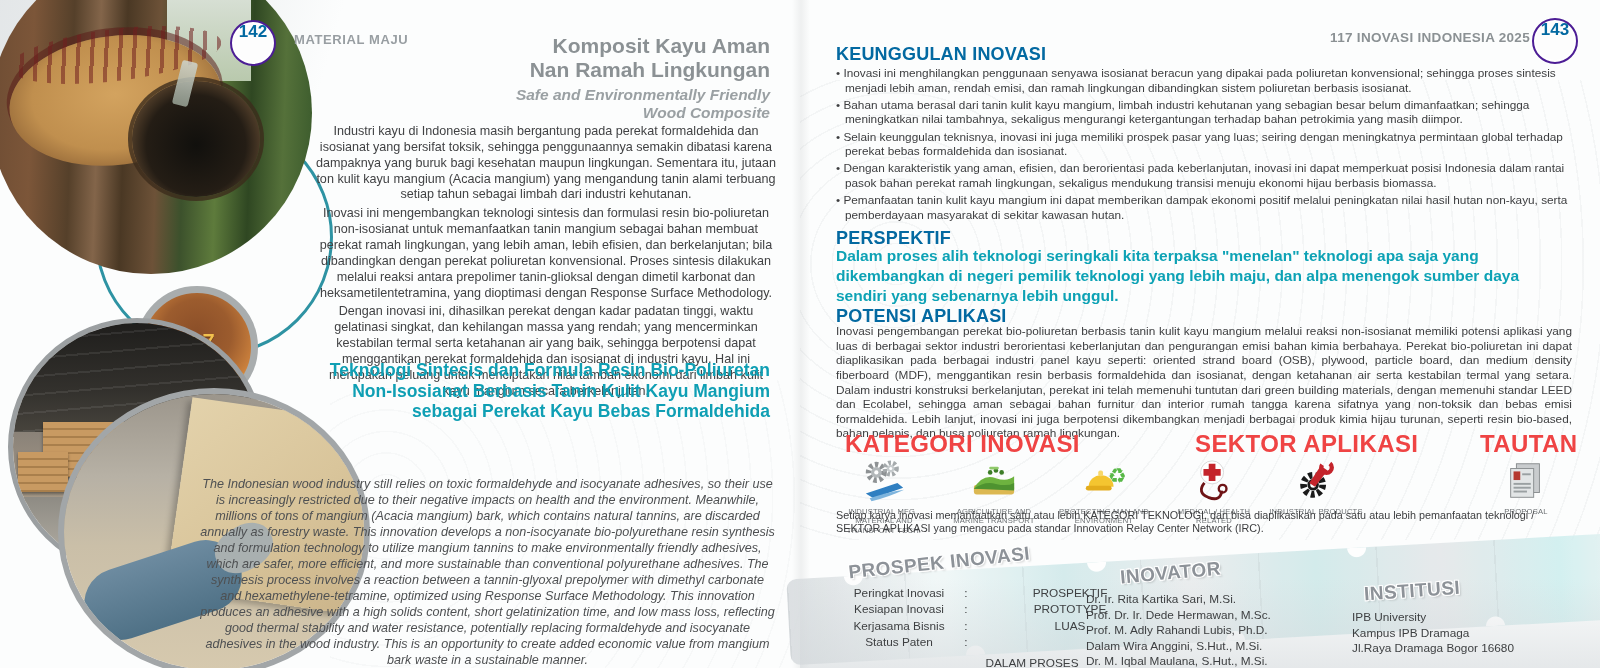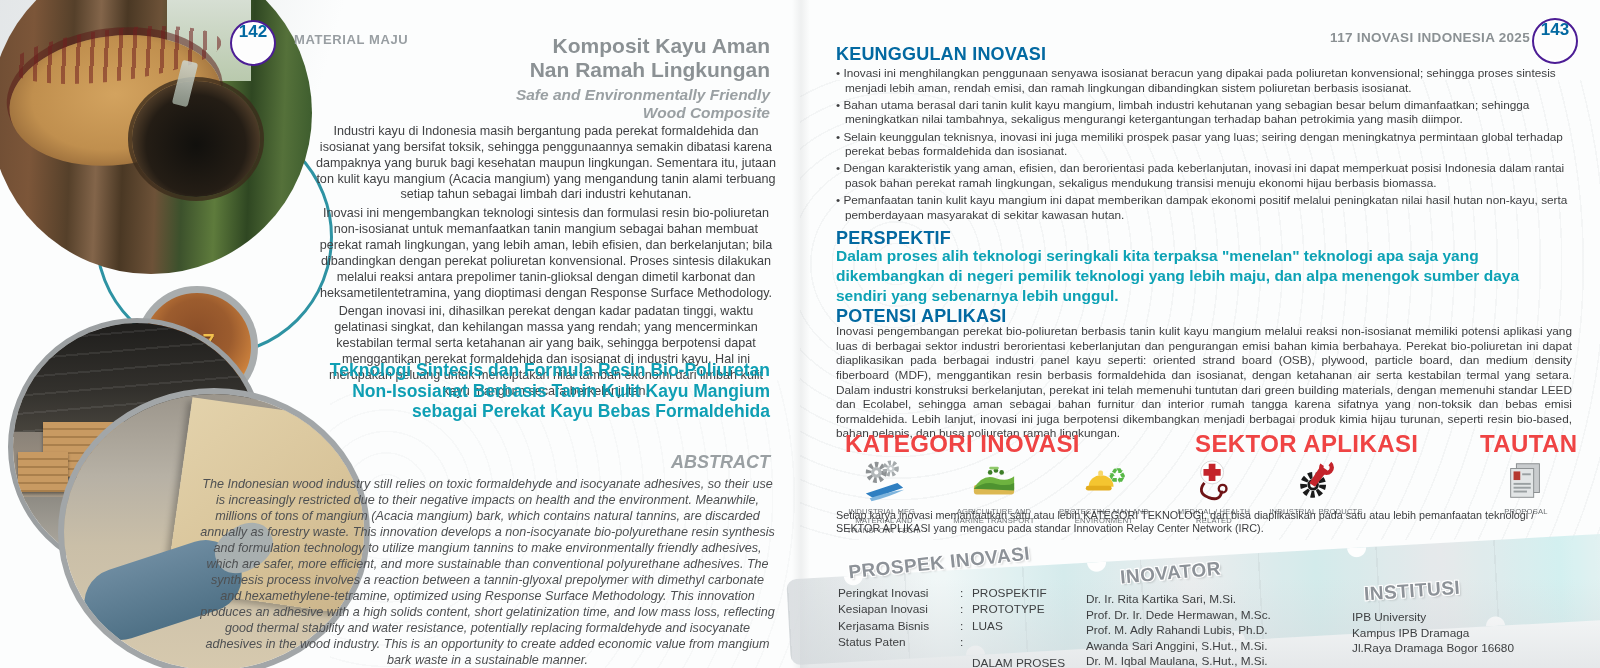--- a/index.html
+++ b/index.html
@@ -103,21 +103,21 @@
      font-size:11.8px;line-height:1.24;color:#3c3d3f;}
   .cat-h{position:absolute;font-size:24px;font-weight:bold;color:#ef4444;letter-spacing:.4px;}
   .icon-row{position:absolute;display:flex;gap:14px;}
   .icon-item{width:96px;display:flex;flex-direction:column;align-items:center;}
   .icon-item svg{width:46px;height:46px;}
   .icon-label{margin-top:3px;font-size:7.6px;line-height:1.25;text-align:center;color:#6d7174;letter-spacing:.2px;}
   .footnote{position:absolute;left:836px;top:509px;width:710px;font-size:10.8px;line-height:1.25;color:#3c3d3f;}
   .rib-h{position:absolute;font-size:19px;font-weight:bold;color:#8d9298;letter-spacing:.5px;
      text-shadow:1px 1px 0 #fff,-1px -1px 0 #fff,1px -1px 0 #fff,-1px 1px 0 #fff,2px 2px 2px rgba(0,0,0,.15);}
   .prospek{position:absolute;left:838px;top:586px;width:330px;font-size:11.8px;color:#3e4042;line-height:1.3;}
-  .prospek .row{display:grid;grid-template-columns:122px 12px 1fr;margin-bottom:1px;}
+  .prospek .row{display:grid;grid-template-columns:122px 12px 1fr;margin-bottom:1px;text-align:center;}
   .inovators{position:absolute;left:1086px;top:592px;font-size:11.8px;line-height:1.32;color:#3e4042;}
   .institusi{position:absolute;left:1352px;top:610px;font-size:11.8px;line-height:1.32;color:#3e4042;}
 </style>
 </head>
 <body>
 
 <div id="canvas">
 
   <div class="corner-swoosh"></div>
   <div class="arcs" style="left:800px;top:80px;width:800px;height:460px;"></div>
@@ -173,21 +173,20 @@
     <div>Wood Composite</div>
   </div>
 
   <div class="lp-paras">
     <p>Industri kayu di Indonesia masih bergantung pada perekat formaldehida dan isosianat yang bersifat toksik, sehingga penggunaannya semakin dibatasi karena dampaknya yang buruk bagi kesehatan maupun lingkungan. Sementara itu, jutaan ton kulit kayu mangium (Acacia mangium) yang mengandung tanin alami terbuang setiap tahun sebagai limbah dari industri kehutanan.</p>
     <p>Inovasi ini mengembangkan teknologi sintesis dan formulasi resin bio-poliuretan non-isosianat untuk memanfaatkan tanin mangium sebagai bahan membuat perekat ramah lingkungan, yang lebih aman, lebih efisien, dan berkelanjutan; bila dibandingkan dengan perekat poliuretan konvensional. Proses sintesis dilakukan melalui reaksi antara prepolimer tanin-glioksal dengan dimetil karbonat dan heksametilentetramina, yang dioptimasi dengan Response Surface Methodology.</p>
     <p>Dengan inovasi ini, dihasilkan perekat dengan kadar padatan tinggi, waktu gelatinasi singkat, dan kehilangan massa yang rendah; yang mencerminkan kestabilan termal serta ketahanan air yang baik, sehingga berpotensi dapat menggantikan perekat formaldehida dan isosianat di industri kayu. Hal ini merupakan peluang untuk menciptakan nilai tambah ekonomi dari limbah kulit kayu mangium secara berkelanjutan.</p>
   </div>
 
   <div class="lp-inno">Teknologi Sintesis dan Formula Resin Bio-Poliuretan Non-Isosianat Berbasis Tanin Kulit Kayu Mangium sebagai Perekat Kayu Bebas Formaldehida</div>
-  <div class="lp-abs-label">ABSTRACT</div>
   <div class="lp-abstract">The Indonesian wood industry still relies on toxic formaldehyde and isocyanate adhesives, so their use is increasingly restricted due to their negative impacts on health and the environment. Meanwhile, millions of tons of mangium (Acacia mangium) bark, which contains natural tannins, are discarded annually as forestry waste.  This innovation develops a non-isocyanate bio-polyurethane resin synthesis and formulation technology to utilize mangium tannins to make environmentally friendly adhesives, which are safer, more efficient, and more sustainable than conventional polyurethane adhesives. The synthesis process involves a reaction between a tannin-glyoxal prepolymer with dimethyl carbonate and hexamethylene-tetramine, optimized using Response Surface Methodology. This innovation produces an adhesive with a high solids content, short gelatinization time, and low mass loss, reflecting good thermal stability and water resistance, potentially replacing formaldehyde and isocyanate adhesives in the wood industry. This is an opportunity to create added economic value from mangium bark waste in a sustainable manner.</div>
 
   <div class="rp-header">117 INOVASI INDONESIA 2025</div>
   <div class="pagenum" style="left:1532px;top:18px;">
     <span>143</span>
   </div>
 
   <div class="sec-h" style="position:absolute;left:836px;top:44px;">KEUNGGULAN INOVASI</div>
   <div class="bullets">
     <div>Inovasi ini menghilangkan penggunaan senyawa isosianat beracun yang dipakai pada poliuretan konvensional; sehingga proses sintesis menjadi lebih aman, rendah emisi, dan ramah lingkungan dibandingkan sistem poliuretan berbasis isosianat.</div>
@@ -303,21 +302,21 @@
         <span style="width:120px;margin-top:21px;">DALAM PROSES PENGAJUAN</span>
     </div>
 
   </div>
 
   <div class="rib-h" style="left:1120px;top:562px;transform:rotate(-5deg);">INOVATOR</div>
   <div class="inovators">
     <div>Dr. Ir. Rita Kartika Sari, M.Si.</div>
     <div>Prof. Dr. Ir. Dede Hermawan, M.Sc.</div>
     <div>Prof. M. Adly Rahandi Lubis, Ph.D.</div>
-    <div>Awanda Sari Anggini, S.Hut., M.Si.</div>
+    <div>Dalam Wira Anggini, S.Hut., M.Si.</div>
     <div>Dr. M. Iqbal Maulana, S.Hut., M.Si.</div>
 
   </div>
 
   <div class="rib-h" style="left:1364px;top:580px;transform:rotate(-4deg);">INSTITUSI</div>
   <div class="institusi">
     <div>IPB University</div>
     <div>Kampus IPB Dramaga</div>
     <div>Jl.Raya Dramaga Bogor 16680</div>
   </div>

